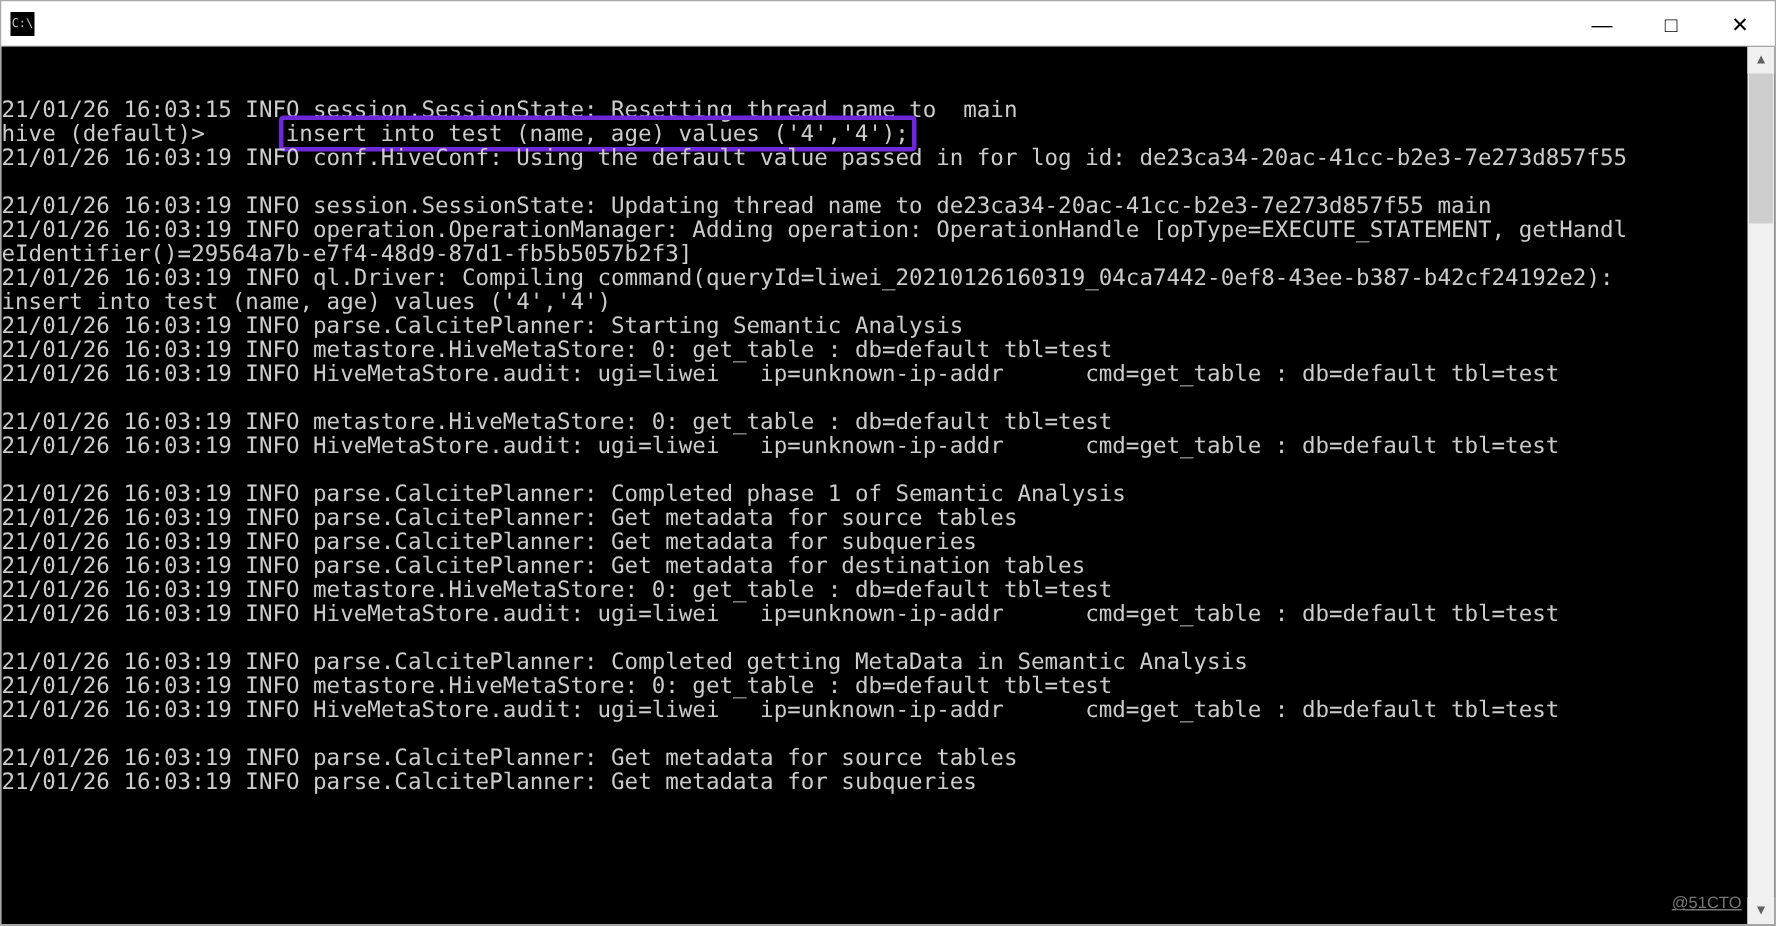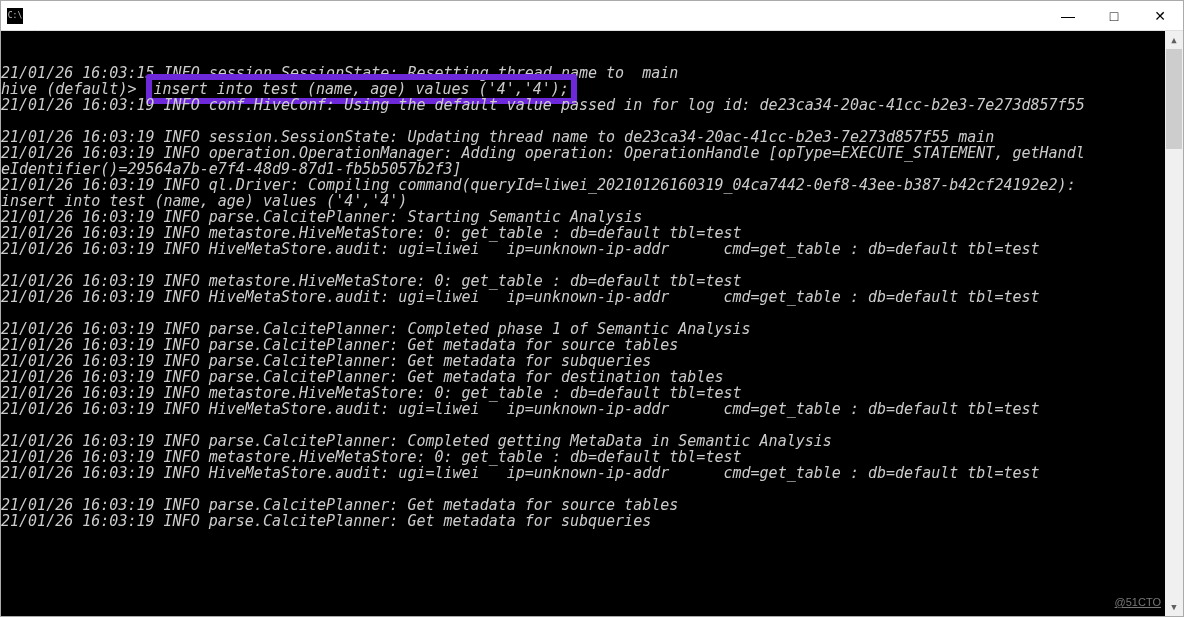--- a/index.html
+++ b/index.html
@@ -64,26 +64,27 @@
     overflow: hidden;
     position: relative;
   }
   .terminal-inner {
     position: absolute;
     left: 0;
     top: 0;
     width: calc(100% - 18px);
     padding-top: 18px;
   }
-  .line { display: block; font-style: italic; }
+  .line { display: block; }
   .highlight-box {
-    border: 6px solid #6d28d9;
+    border: 3px solid #6d28d9;
     border-radius: 3px;
     padding: 0 2px;
     display: inline;
+    margin-left: 40px;
   }
   .scrollbar {
     position: absolute;
     right: 0;
     top: 0;
     bottom: 0;
     width: 18px;
     background: #f0f0f0;
   }
   .scrollbar .up, .scrollbar .down {

